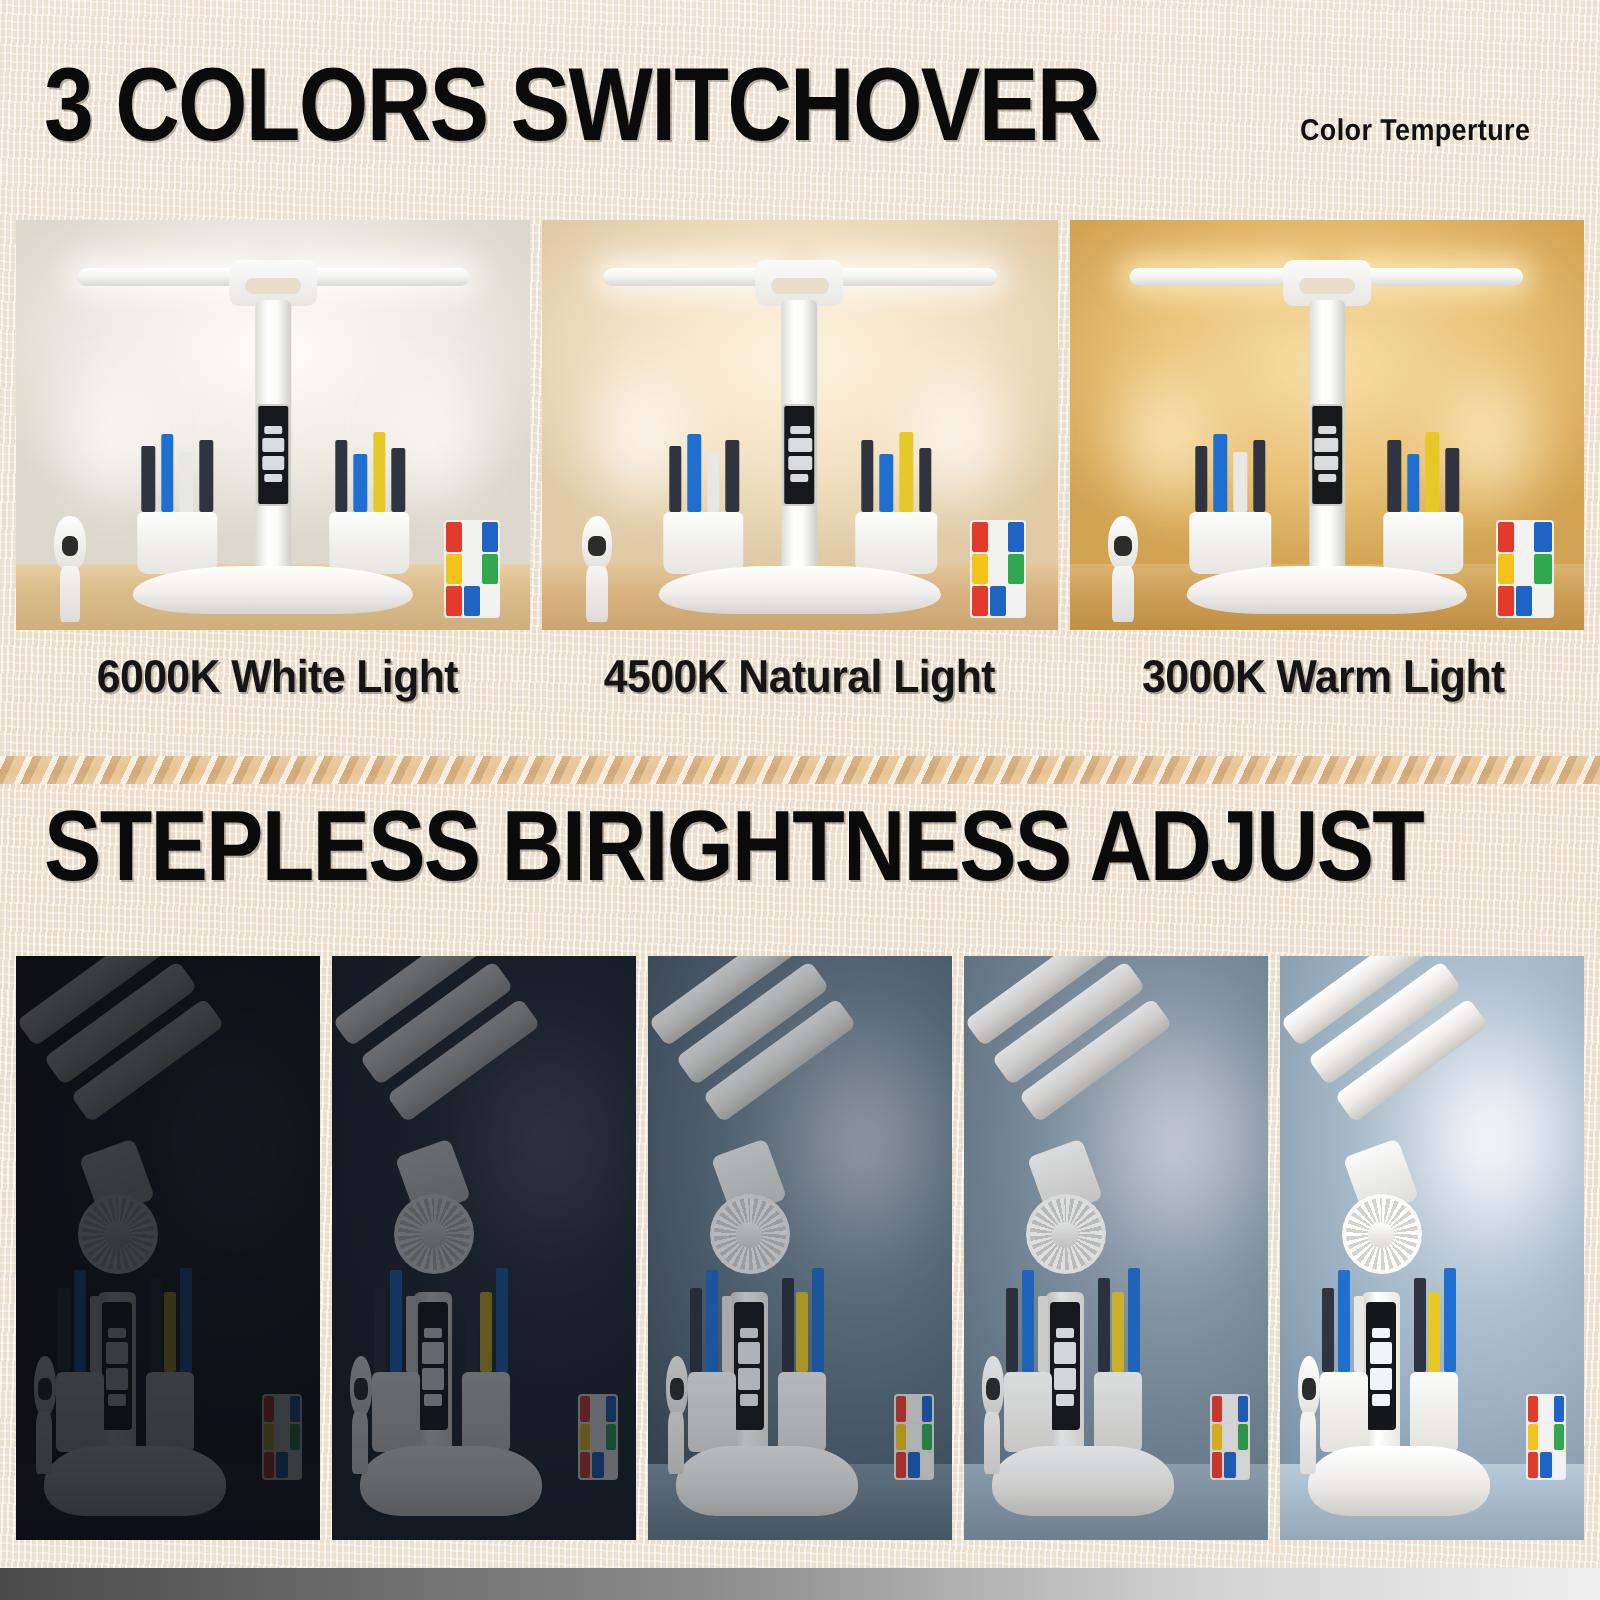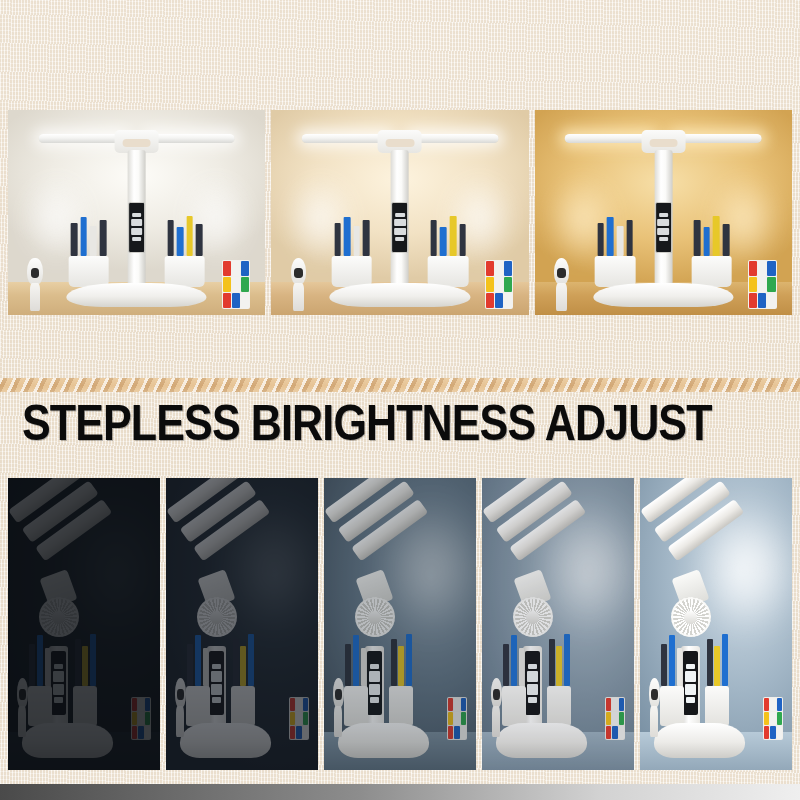--- a/index.html
+++ b/index.html
@@ -334,20 +334,24 @@
   .footer-strip {
     position:absolute; left:0; bottom:0; width:800px; height:16px;
     background:linear-gradient(90deg,#4a4a4a,#8d8d8d 45%,#d2d2d2 75%,#efefef);
   }
 </style>
 </head>
 <body>
 
 <div class="page">
 
+  <div class="heading-row" style="left:22px; top:30px;">
+    <div class="heading-main" id="title-colors">3 COLORS SWITCHOVER</div>
+    <div class="heading-sub">Color Temperture</div>
+  </div>
 
   <div class="row-colors">
 
     <div class="shot t-white">
       <div class="wall"></div>
       <div class="pool-l"></div>
       <div class="pool-r"></div>
       <div class="desk"></div>
       <div class="lamp-wide">
         <div class="bar left"></div>
@@ -491,20 +495,25 @@
         <b style="background:#f4c21b"></b>
           <b style="background:#f2f2f0"></b>
           <b style="background:#2fa84f"></b>
         <b style="background:#e23b2e"></b>
           <b style="background:#1f63c4"></b>
           <b style="background:#f2f2f0"></b>
       </div>
     </div>
   </div>
 
+  <div class="caption-row">
+    <div class="caption">6000K White Light</div>
+    <div class="caption">4500K Natural Light</div>
+    <div class="caption">3000K Warm Light</div>
+  </div>
 
   <div class="divider" style="top:378px;"></div>
 
   <div class="heading-row" style="left:22px; top:400px;">
     <div class="heading-main" id="title-bright">STEPLESS BIRIGHTNESS ADJUST</div>
 
   </div>
 
   <div class="row-bright">
 

